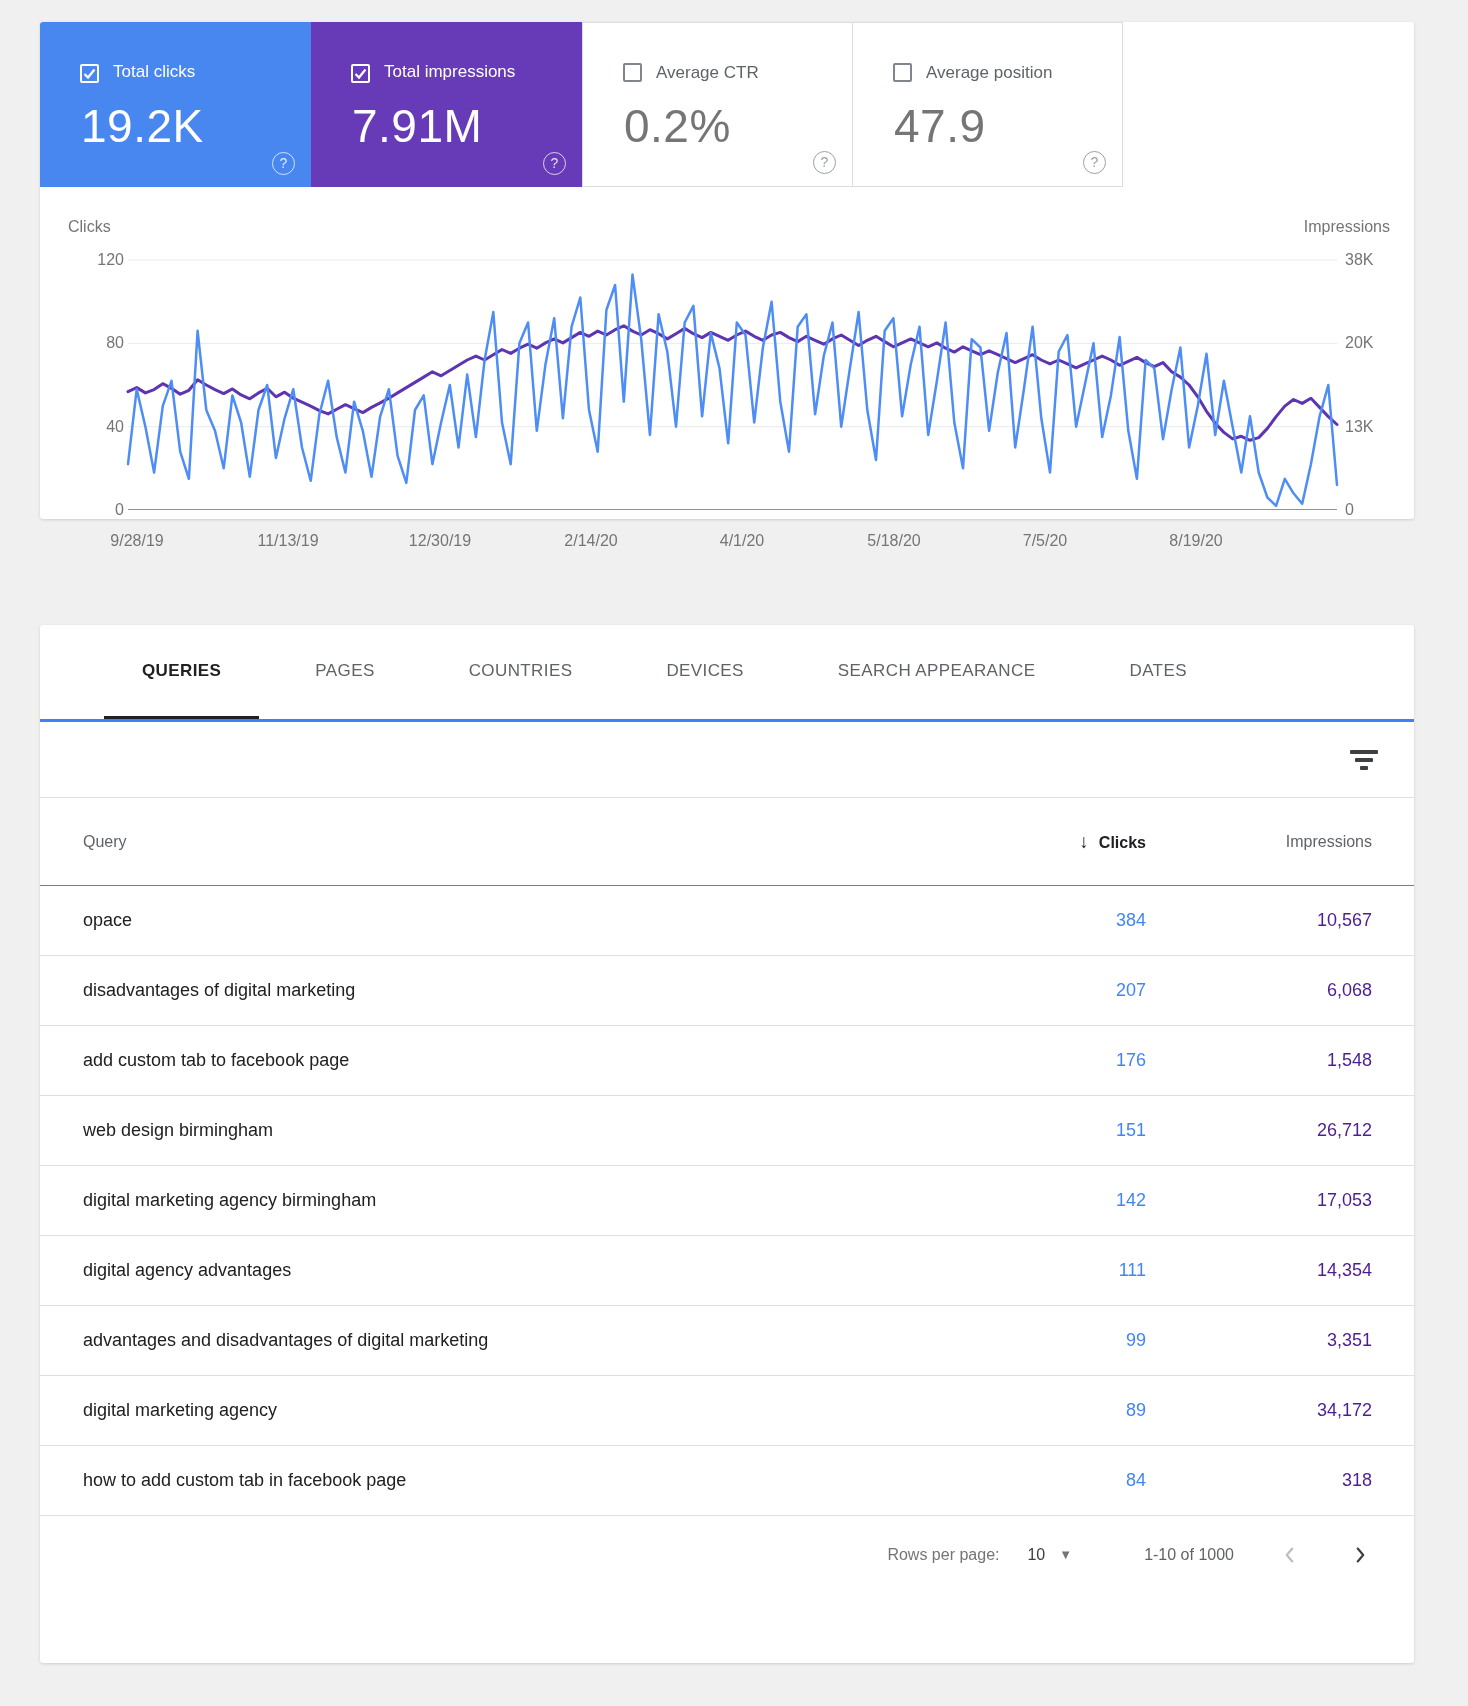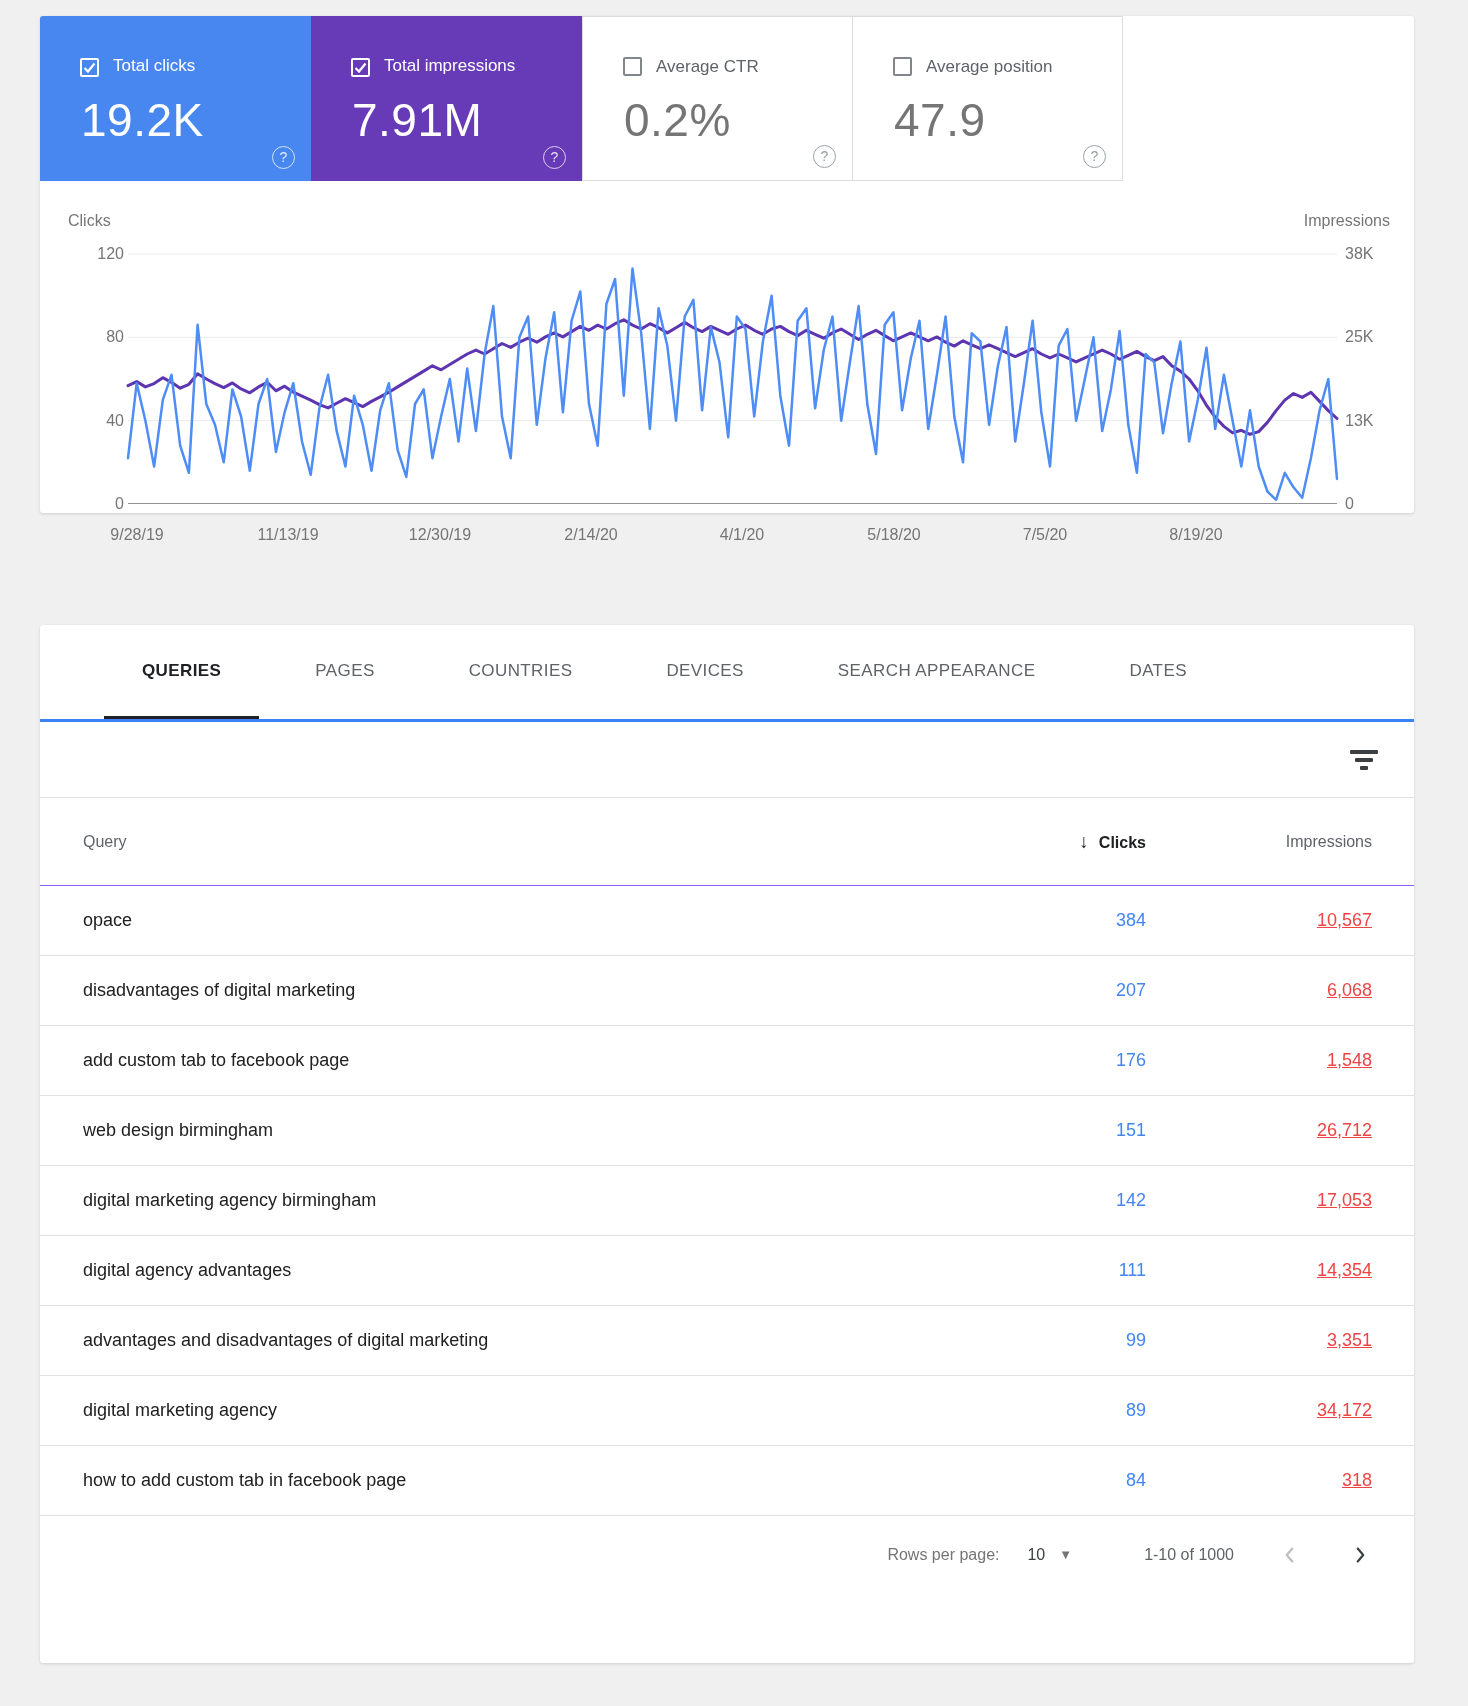--- a/index.html
+++ b/index.html
@@ -1,20 +1,20 @@
 <!DOCTYPE html>
 <html><head>
 <meta charset="utf-8">
 <style>
   * { margin:0; padding:0; box-sizing:border-box; }
   html,body { width:1468px; height:1706px; background:#f0f0f0;
     font-family:"Liberation Sans", sans-serif; color:#202124; overflow:hidden; }
   .panel { position:absolute; left:40px; width:1374px; background:#fff;
     border-radius:3px; box-shadow:0 1px 3px rgba(0,0,0,.14); }
-  #top-panel { top:16px; height:497px; }
+  #top-panel { top:22px; height:497px; }
   #table-panel { top:625px; height:1038px; }
 
   
   .cards { display:flex; }
   .card { width:271px; height:165px; position:relative; padding:40px 0 0 40px; cursor:pointer; }
   .card .cb { width:19px; height:19px; border-radius:2px; display:inline-block;
     vertical-align:-4px; margin-right:14px; }
   .card.sel .cb { border:2px solid #fff; }
   .card.unsel .cb { border:2px solid #80868b; }
   .card .lbl { font-size:17px; }
@@ -58,21 +58,21 @@
   
   .thead { height:88px; display:flex; align-items:center; font-size:16px;
     color:#5f6368; border-bottom:1px solid #8b5cf6; }
   .trow { height:70px; display:flex; align-items:center; font-size:18px;
     border-bottom:1px solid #e0e0e0; cursor:pointer; }
   .c-query { flex:1; padding-left:43px; color:#212121; }
   .thead .c-query { color:#5f6368; }
   .c-clicks { width:160px; text-align:right; }
   .c-impr { width:226px; text-align:right; margin-right:42px; }
   .trow .c-clicks { color:#4285f4; }
-  .trow .c-impr { color:#ef4444;text-decoration:underline; }
+  .trow .c-impr { color:#4c1d95; }
   .thead .c-clicks { color:#202124; font-weight:bold; }
   .sort-arrow { font-size:19px; color:#202124; margin-right:10px; font-weight:normal; }
 
   
   .pager { height:77px; display:flex; align-items:center; justify-content:flex-end;
     padding-right:40px; font-size:16px; color:#757575; }
   .pager .rpp-value { color:#3c4043; margin-left:28px; }
   .pager .caret { color:#757575; font-size:13px; margin-left:14px; cursor:pointer; }
   .pager .range { margin-left:72px; color:#5f6368; }
   .page-btn { width:28px; height:28px; margin-left:42px; display:flex;
@@ -113,21 +113,21 @@
 
   <div class="axis-title" style="left:28px; top:196px;">Clicks</div>
   <div class="axis-title" style="right:24px; top:196px;">Impressions</div>
 
   <div class="ytick left" style="top:227px;">120</div>
   <div class="ytick left" style="top:310px;">80</div>
   <div class="ytick left" style="top:394px;">40</div>
   <div class="ytick left" style="top:477px;">0</div>
 
   <div class="ytick right" style="top:227px;">38K</div>
-  <div class="ytick right" style="top:310px;">25K</div>
+  <div class="ytick right" style="top:310px;">20K</div>
   <div class="ytick right" style="top:394px;">13K</div>
   <div class="ytick right" style="top:477px;">0</div>
 
   <svg id="chart-svg" width="1209" height="250" viewBox="0 0 1209 250">
       <line x1="0" x2="1209" y1="0" y2="0" stroke="#e8eaed" stroke-width="1"></line>
       <line x1="0" x2="1209" y1="83.33333333333333" y2="83.33333333333333" stroke="#e8eaed" stroke-width="1"></line>
       <line x1="0" x2="1209" y1="166.66666666666666" y2="166.66666666666666" stroke="#e8eaed" stroke-width="1"></line>
       <line x1="0" x2="1209" y1="249.5" y2="249.5" stroke="#8f9398" stroke-width="1"></line>
       <polyline points="0.0,131.6 8.7,127.6 17.4,132.9 26.1,129.6 34.8,123.7 43.5,128.3 52.2,134.2 60.9,130.3 69.6,119.7 78.3,125.0 87.0,129.6 95.7,133.6 104.4,128.9 113.1,134.9 121.8,138.8 130.5,132.9 139.2,128.3 147.9,136.8 156.6,132.2 165.3,138.2 174.0,142.1 182.7,146.1 191.4,150.7 200.1,153.9 208.7,149.3 217.4,144.7 226.1,148.7 234.8,152.6 243.5,147.4 252.2,142.8 260.9,138.2 269.6,132.9 278.3,127.6 287.0,122.4 295.7,117.1 304.4,111.8 313.1,115.8 321.8,110.5 330.5,105.3 339.2,100.0 347.9,96.1 356.6,100.0 365.3,94.7 374.0,89.5 382.7,93.4 391.4,88.2 400.1,84.2 408.8,88.2 417.5,82.9 426.2,78.9 434.9,82.9 443.6,77.6 452.3,72.4 461.0,76.3 469.7,71.1 478.4,75.0 487.1,69.7 495.8,65.8 504.5,71.1 513.2,75.0 521.9,69.7 530.6,73.7 539.3,78.9 548.0,73.7 556.7,68.4 565.4,73.7 574.1,77.6 582.8,72.4 591.5,76.3 600.2,80.3 608.8,75.0 617.5,71.1 626.2,76.3 634.9,80.3 643.6,75.0 652.3,72.4 661.0,77.6 669.7,81.6 678.4,76.3 687.1,80.3 695.8,84.2 704.5,78.9 713.2,75.0 721.9,80.3 730.6,85.5 739.3,80.3 748.0,76.3 756.7,81.6 765.4,86.8 774.1,82.9 782.8,78.9 791.5,82.9 800.2,86.8 808.9,82.9 817.6,88.2 826.3,92.1 835.0,86.8 843.7,90.8 852.4,94.7 861.1,90.8 869.8,94.7 878.5,98.7 887.2,102.6 895.9,98.7 904.6,94.7 913.3,100.0 922.0,103.9 930.7,100.0 939.4,103.9 948.1,107.9 956.8,103.9 965.5,100.0 974.2,96.1 982.9,100.0 991.6,105.3 1000.3,101.3 1008.9,97.4 1017.6,102.6 1026.3,106.6 1035.0,102.6 1043.7,111.8 1052.4,117.1 1061.1,125.0 1069.8,136.8 1078.5,151.3 1087.2,163.2 1095.9,172.4 1104.6,178.9 1113.3,176.3 1122.0,180.3 1130.7,177.6 1139.4,168.4 1148.1,156.6 1156.8,146.1 1165.5,139.5 1174.2,143.4 1182.9,138.2 1191.6,147.4 1200.3,156.6 1209.0,164.5" fill="none" stroke="#5e35b1" stroke-width="3" stroke-linejoin="round" stroke-linecap="round"></polyline>
       <polyline points="0.0,204.2 8.7,129.2 17.4,166.7 26.1,212.5 34.8,145.8 43.5,120.8 52.2,191.7 60.9,218.8 69.6,70.8 78.3,150.0 87.0,170.8 95.7,208.3 104.4,135.4 113.1,162.5 121.8,216.7 130.5,150.0 139.2,125.0 147.9,197.9 156.6,158.3 165.3,129.2 174.0,187.5 182.7,220.8 191.4,154.2 200.1,120.8 208.7,177.1 217.4,212.5 226.1,141.7 234.8,170.8 243.5,216.7 252.2,156.3 260.9,129.2 269.6,195.8 278.3,222.9 287.0,150.0 295.7,135.4 304.4,204.2 313.1,162.5 321.8,125.0 330.5,187.5 339.2,114.6 347.9,177.1 356.6,100.0 365.3,52.1 374.0,162.5 382.7,204.2 391.4,83.3 400.1,62.5 408.8,170.8 417.5,104.2 426.2,58.3 434.9,158.3 443.6,66.7 452.3,37.5 461.0,150.0 469.7,191.7 478.4,50.0 487.1,25.0 495.8,141.7 504.5,14.6 513.2,79.2 521.9,175.0 530.6,54.2 539.3,91.7 548.0,166.7 556.7,62.5 565.4,45.8 574.1,156.3 582.8,72.9 591.5,108.3 600.2,183.3 608.8,62.5 617.5,75.0 626.2,162.5 634.9,87.5 643.6,41.7 652.3,141.7 661.0,191.7 669.7,66.7 678.4,54.2 687.1,154.2 695.8,95.8 704.5,62.5 713.2,166.7 721.9,108.3 730.6,52.1 739.3,150.0 748.0,200.0 756.7,70.8 765.4,58.3 774.1,156.3 782.8,104.2 791.5,66.7 800.2,175.0 808.9,120.8 817.6,62.5 826.3,162.5 835.0,208.3 843.7,79.2 852.4,87.5 861.1,170.8 869.8,112.5 878.5,72.9 887.2,187.5 895.9,129.2 904.6,66.7 913.3,158.3 922.0,212.5 930.7,91.7 939.4,75.0 948.1,166.7 956.8,125.0 965.5,83.3 974.2,177.1 982.9,135.4 991.6,77.1 1000.3,170.8 1008.9,218.8 1017.6,100.0 1026.3,108.3 1035.0,179.2 1043.7,129.2 1052.4,87.5 1061.1,187.5 1069.8,145.8 1078.5,93.8 1087.2,175.0 1095.9,120.8 1104.6,166.7 1113.3,212.5 1122.0,156.3 1130.7,212.5 1139.4,237.5 1148.1,245.8 1156.8,218.8 1165.5,233.3 1174.2,243.8 1182.9,204.2 1191.6,156.3 1200.3,125.0 1209.0,225.0" fill="none" stroke="#4e8df5" stroke-width="2.5" stroke-linejoin="round" stroke-linecap="round"></polyline>

